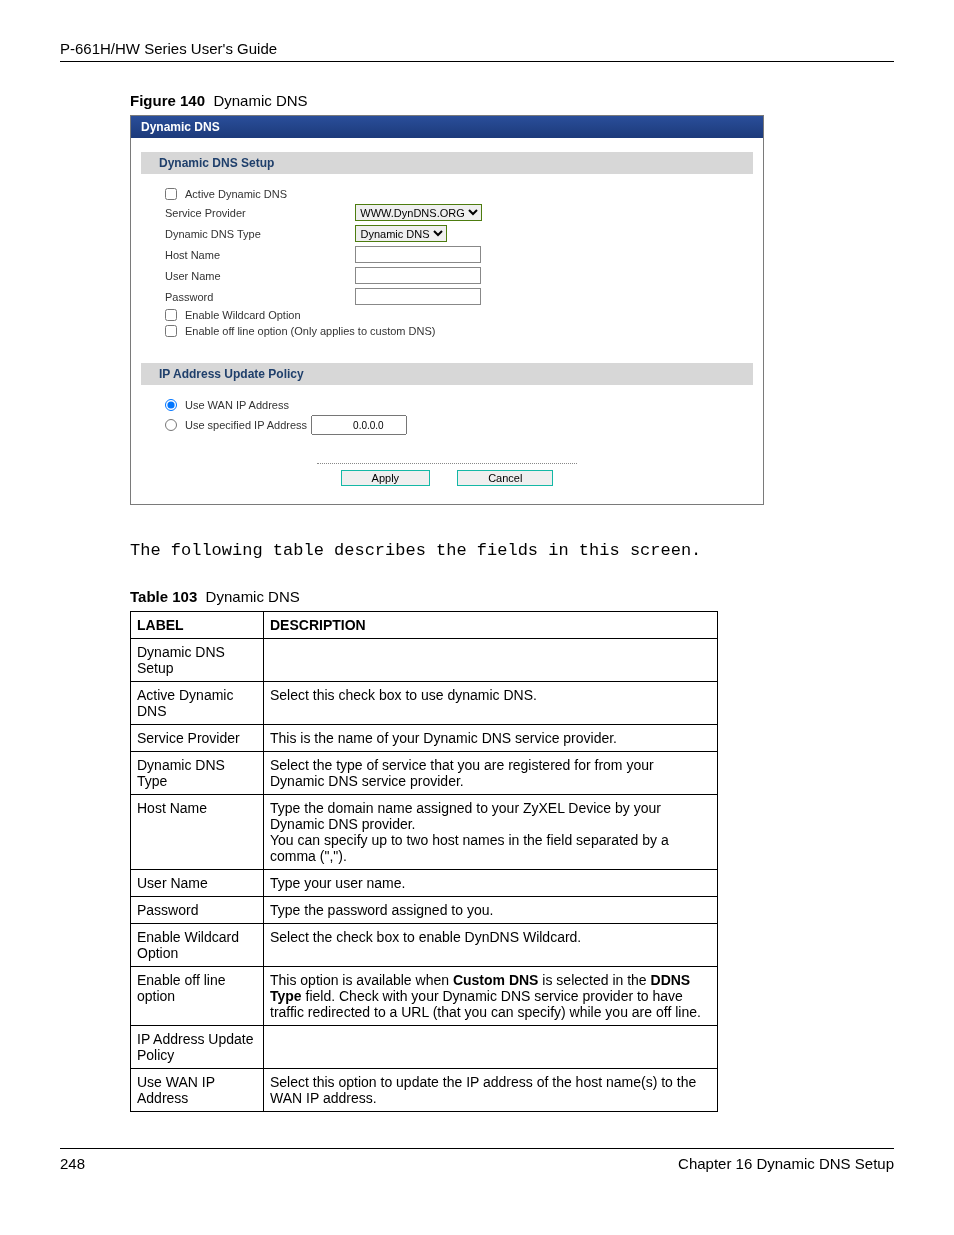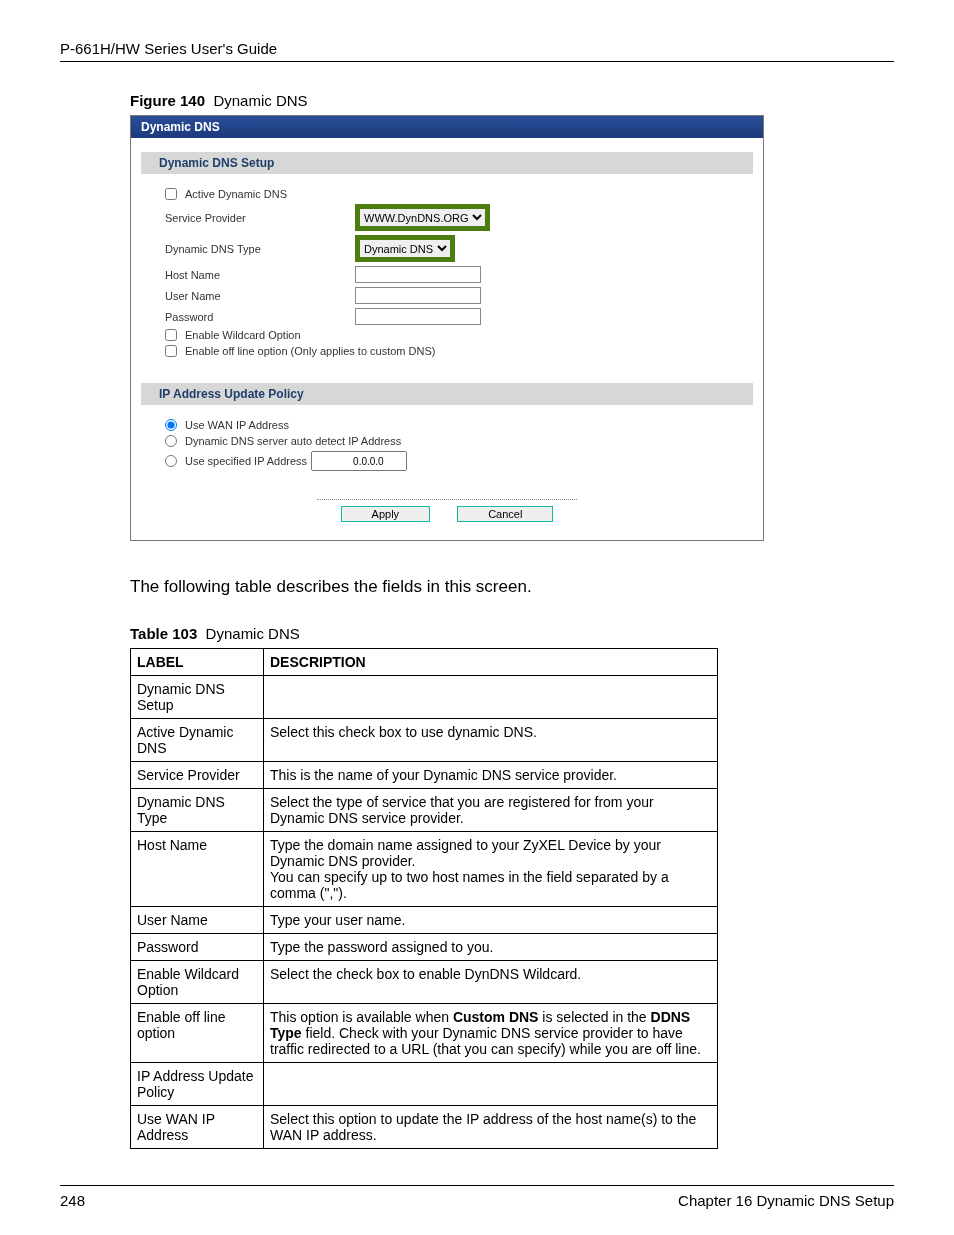--- a/index.html
+++ b/index.html
@@ -65,23 +65,24 @@
   .form-row .lbl { width: 190px; }
   .form-row input[type="text"], .form-row input[type="password"] {
     width: 120px;
     height: 15px;
     border: 1px solid #888;
     font-size: 11px;
     padding: 0 2px;
   }
   .form-row select {
     font-size: 11px;
-    border: 5px solid #4d7c0f;
-    height: 27px;
+    border: 1px solid #4d7c0f;
+    height: 17px;
     background:#efefef;
+    text-align:center;
   }
   .chk-row {
     display:flex;
     align-items:center;
     gap:4px;
     padding:2px 0;
     font-size: 11px;
     color:#333;
   }
   input[type="checkbox"], input[type="radio"] {
@@ -107,21 +108,21 @@
     font-size: 11px;
     padding: 1px 30px;
     border: 1px solid #14b8a6;
     background: #efefef;
     margin: 0 12px;
     cursor: pointer;
   }
 
   
   .body-text {
-    font-family: Liberation Sans, sans-serif;
+    font-family: Liberation Mono, monospace;
     font-size: 17px;
     margin: 36px 0 28px 70px;
   }
 
   
   table.desc {
     border-collapse: collapse;
     margin-left: 70px;
     width: 588px;
     font-size: 14px;
@@ -204,24 +205,20 @@
         <input type="checkbox" style="">
         <span>Enable off line option (Only applies to custom DNS)</span>
       </div>
     </div>
 
     <div class="section-heading">IP Address Update Policy</div>
     <div class="form-area">
       <div class="chk-row">
         <input type="radio" name="ipp" checked="" style="">
         <span>Use WAN IP Address</span>
-      </div>
-      <div class="chk-row">
-        <input type="radio" name="ipp" style="">
-        <span>Dynamic DNS server auto detect IP Address</span>
       </div>
       <div class="chk-row">
         <input type="radio" name="ipp" style="">
         <span>Use specified IP Address</span>
         <input type="text" class="ip-input" value="0.0.0.0" style="">
       </div>
     </div>
 
     <div class="btn-sep"></div>
     <div class="btn-row">

